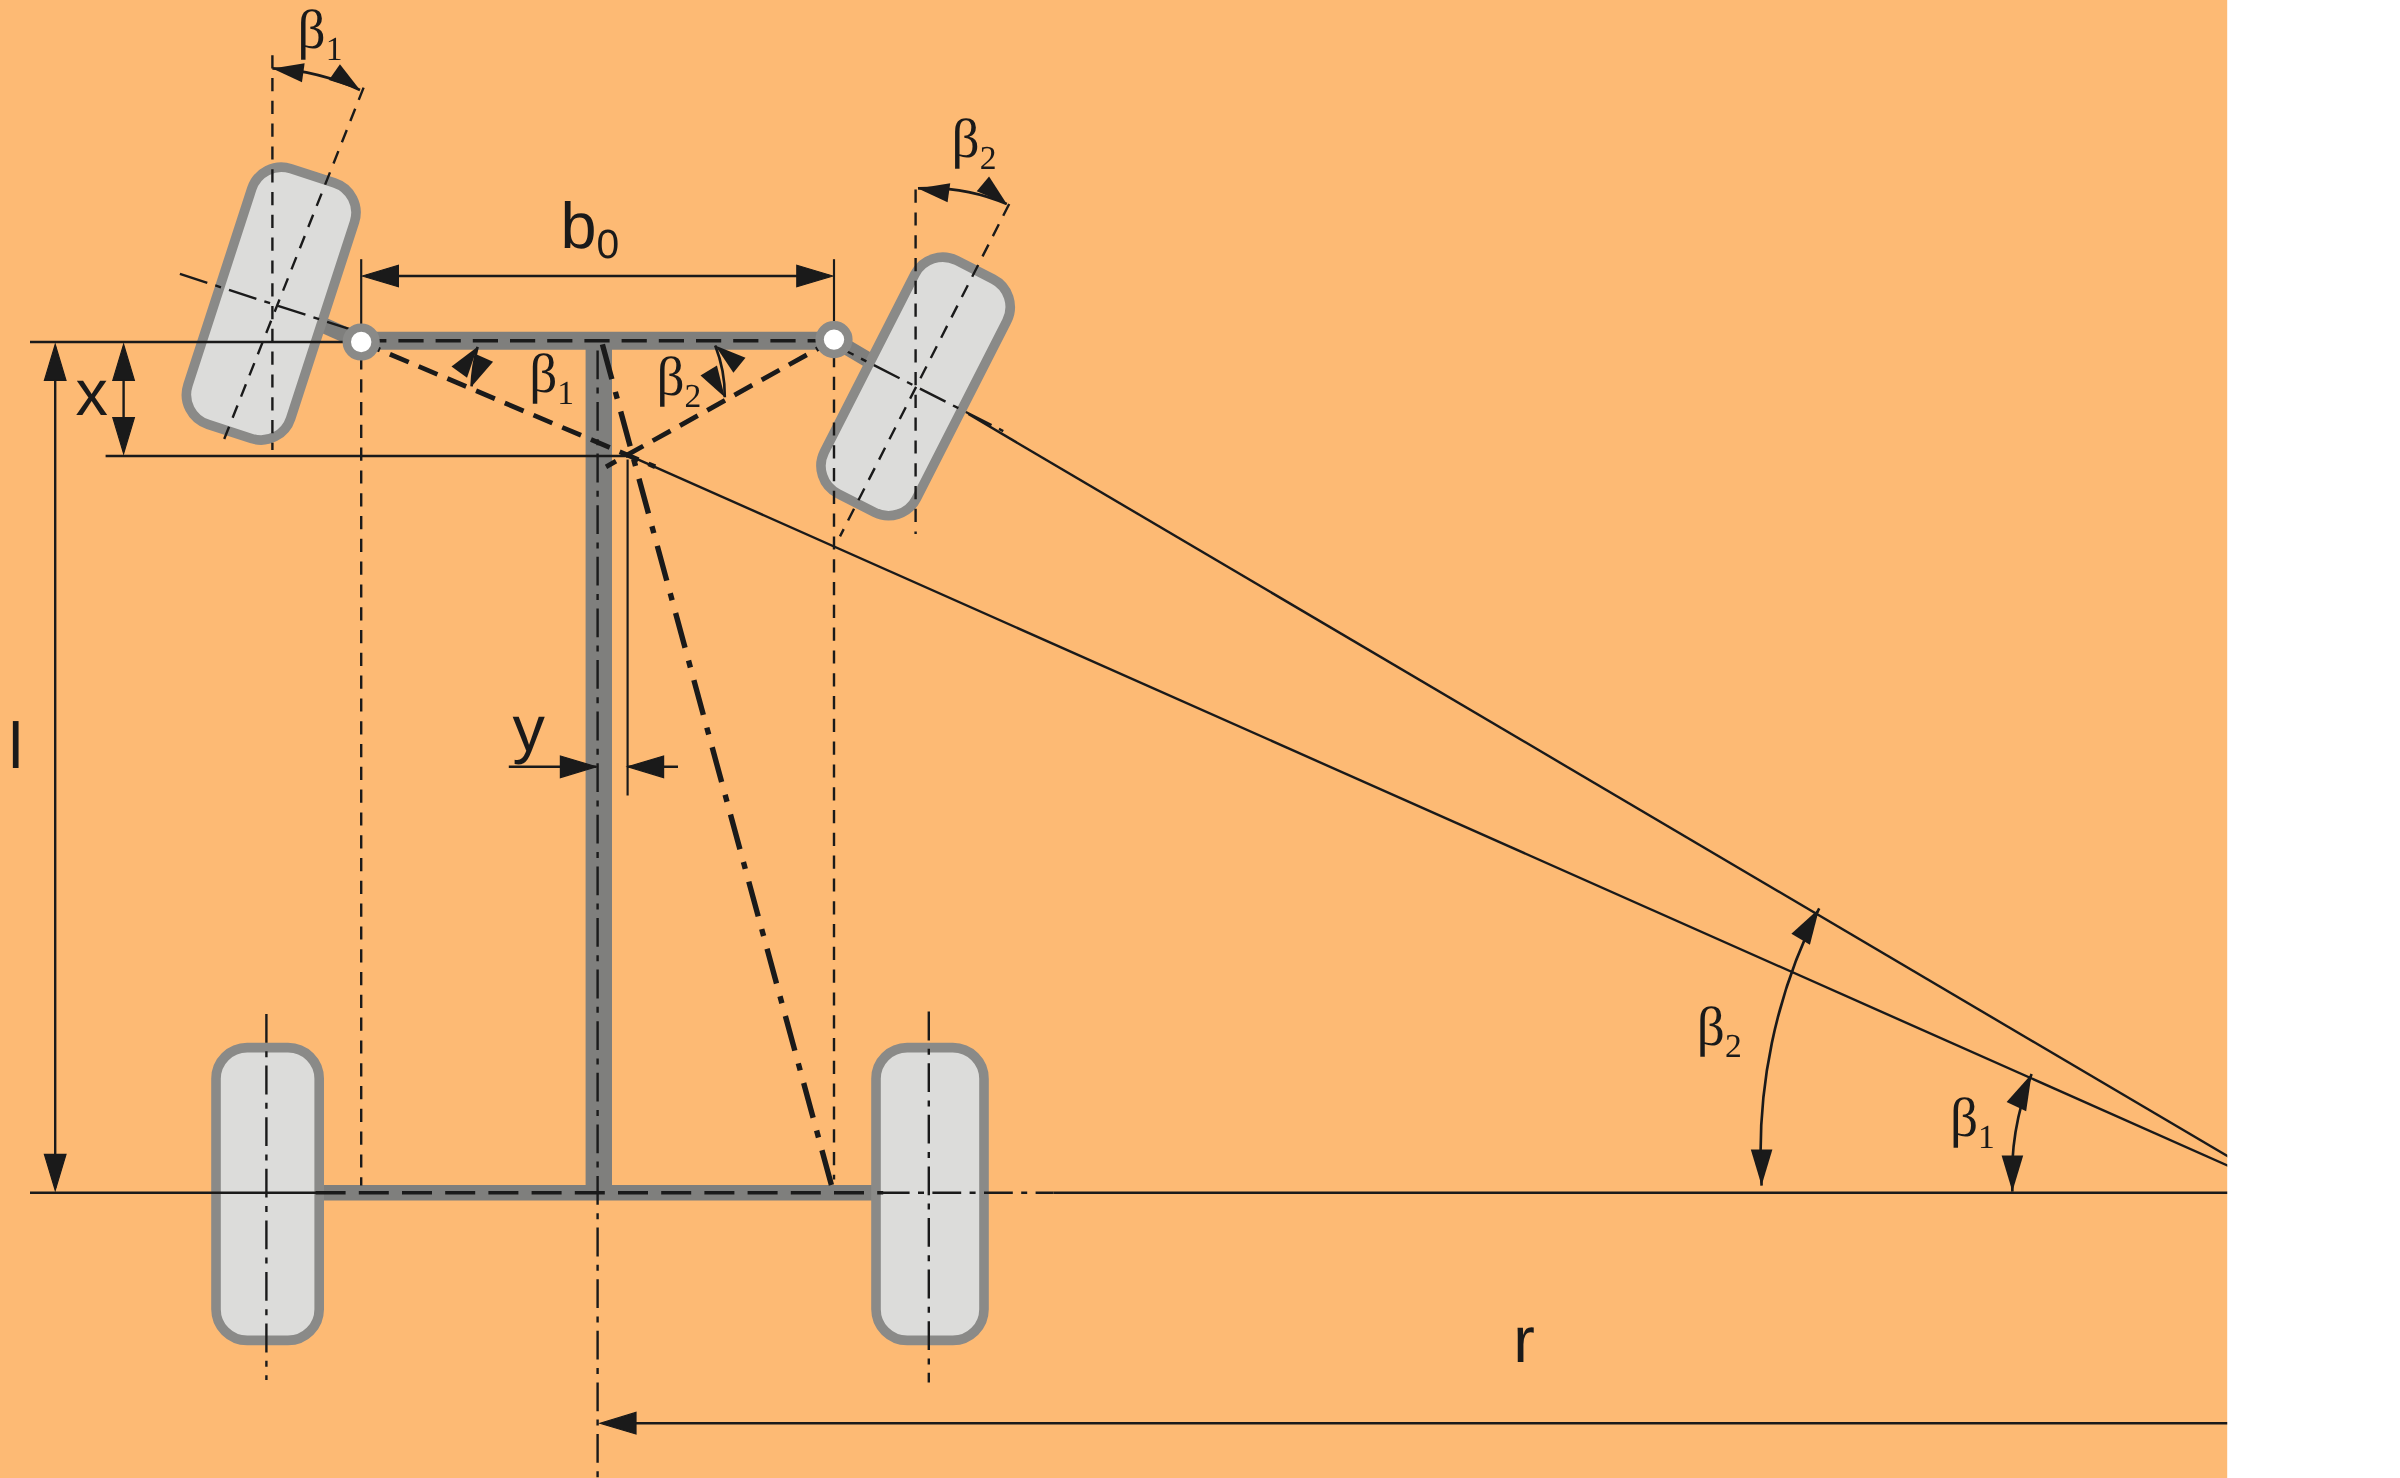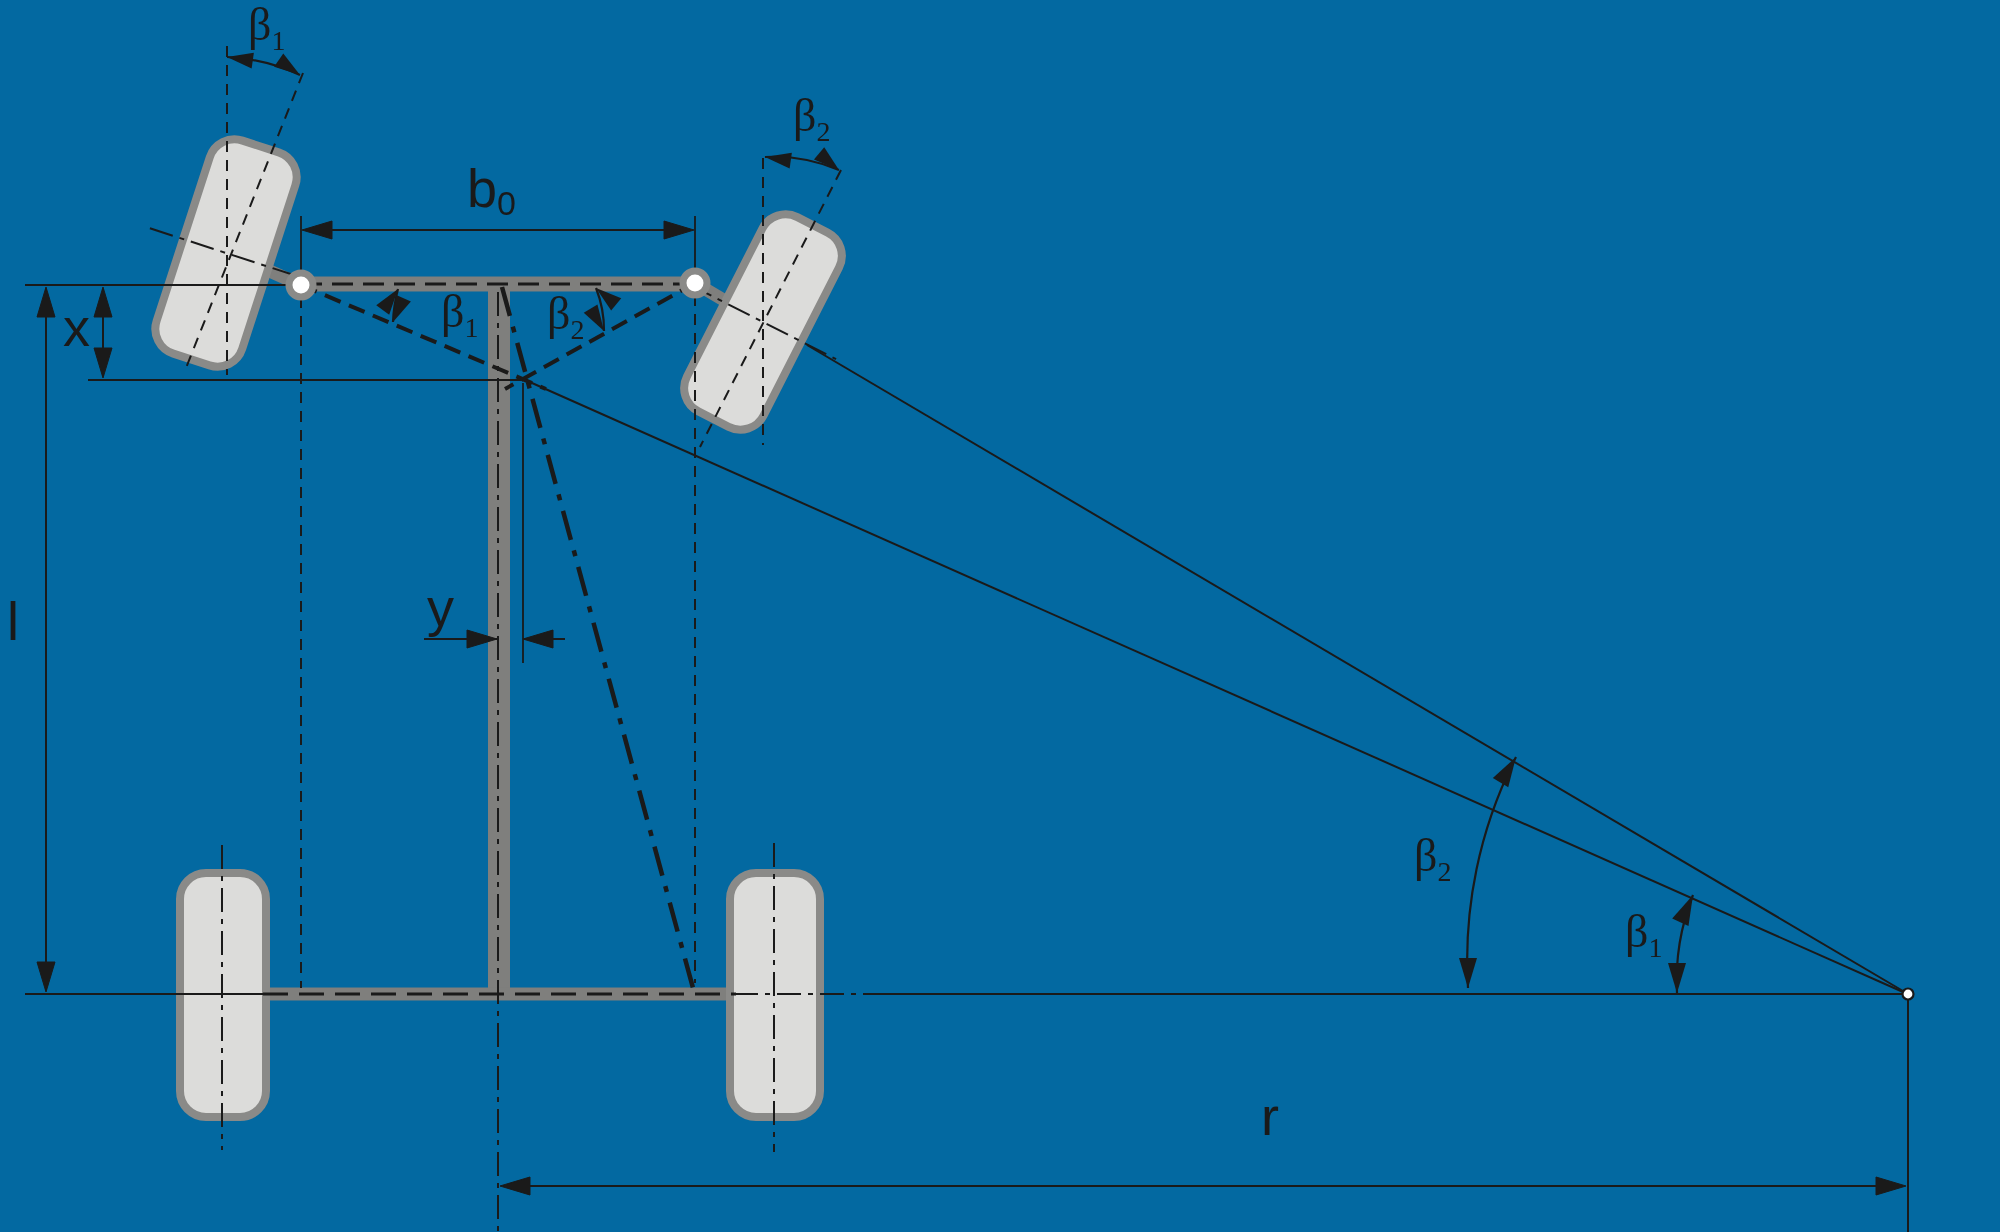--- a/index.html
+++ b/index.html
@@ -1,16 +1,16 @@
 <!DOCTYPE html>
 <html><head>
 <meta charset="utf-8">
 <style>
   html,body{margin:0;padding:0;background:#ffffff;}
-  .stage{width:2000px;height:1232px;position:relative;background:#0369a1;overflow:hidden;}
+  .stage{width:1856px;height:1232px;position:relative;background:#fdba74;overflow:hidden;}
   svg{display:block;}
   text{font-family:"Liberation Sans",sans-serif;fill:#1a1a1a;}
   .greek{font-family:"Liberation Serif",serif;font-size:46px;}
   .greek .sub{font-size:28px;}
   .latin{font-size:54px;}
   .latin .sub{font-size:34px;}
 </style>
 </head>
 <body>
 

